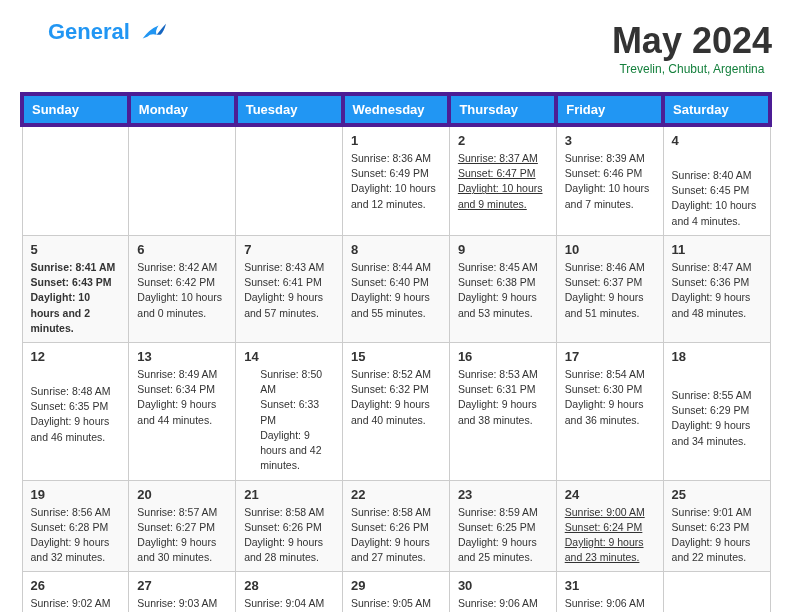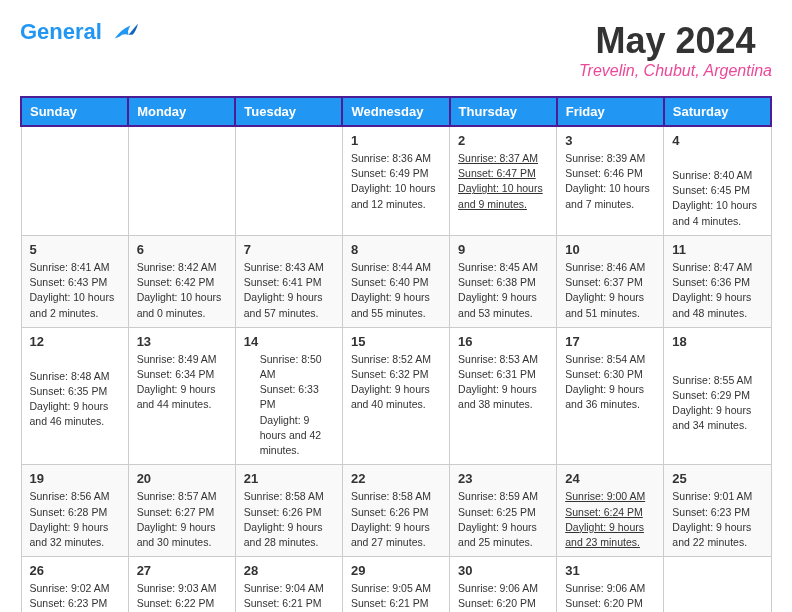--- a/index.html
+++ b/index.html
@@ -8,20 +8,21 @@
       background: #fff;
       width: 792px;
       min-height: 612px;
       padding: 20px;
     }
     .header {
       display: flex;
       justify-content: space-between;
       align-items: flex-start;
       margin-bottom: 16px;
+      margin-left: 28px;
     }
     .logo {
       display: flex;
       align-items: center;
     }
     .logo-text {
       font-size: 22px;
       font-weight: bold;
       color: #333;
       line-height: 1.1;
@@ -36,37 +37,36 @@
     }
     .title-block {
       text-align: center;
     }
     .month-title {
       font-size: 36px;
       font-weight: bold;
       color: #333;
     }
     .location-title {
-      font-size: 16px;
-      color: #ec4899;
-      font-style: italic;
+      font-size: 12px;
+      color: #15803d;
     }
     table {
       width: 100%;
       border-collapse: collapse;
       table-layout: fixed;
     }
     th {
       background-color: #2196F3;
       color: white;
       text-align: left;
       padding: 6px 8px;
       font-size: 13px;
       font-weight: bold;
-      border: 2px solid #4c1d95;
+      border: 4px solid #4c1d95;
     }
     td {
       border: 1px solid #ccc;
       vertical-align: top;
       padding: 6px 8px;
       font-size: 11px;
       color: #333;
       height: 80px;
     }
     .day-number {
@@ -147,21 +147,21 @@
         <td>
           <div class="day-number">4</div>
           <div class="day-info" style="white-space: pre-line; margin-top: 20px;">Sunrise: 8:40 AM
 Sunset: 6:45 PM
 Daylight: 10 hours and 4 minutes.</div>
         </td>
       </tr>
       <tr>
         <td>
           <div class="day-number">5</div>
-          <div class="day-info" style="white-space: pre-line;">Sunrise: 8:41 AM
+          <div class="day-info" style="white-space: pre-line; font-weight: bold;">Sunrise: 8:41 AM
 Sunset: 6:43 PM
 Daylight: 10 hours and 2 minutes.</div>
         </td>
         <td>
           <div class="day-number">6</div>
           <div class="day-info" style="white-space: pre-line;">Sunrise: 8:42 AM
 Sunset: 6:42 PM
 Daylight: 10 hours and 0 minutes.</div>
         </td>
         <td>

